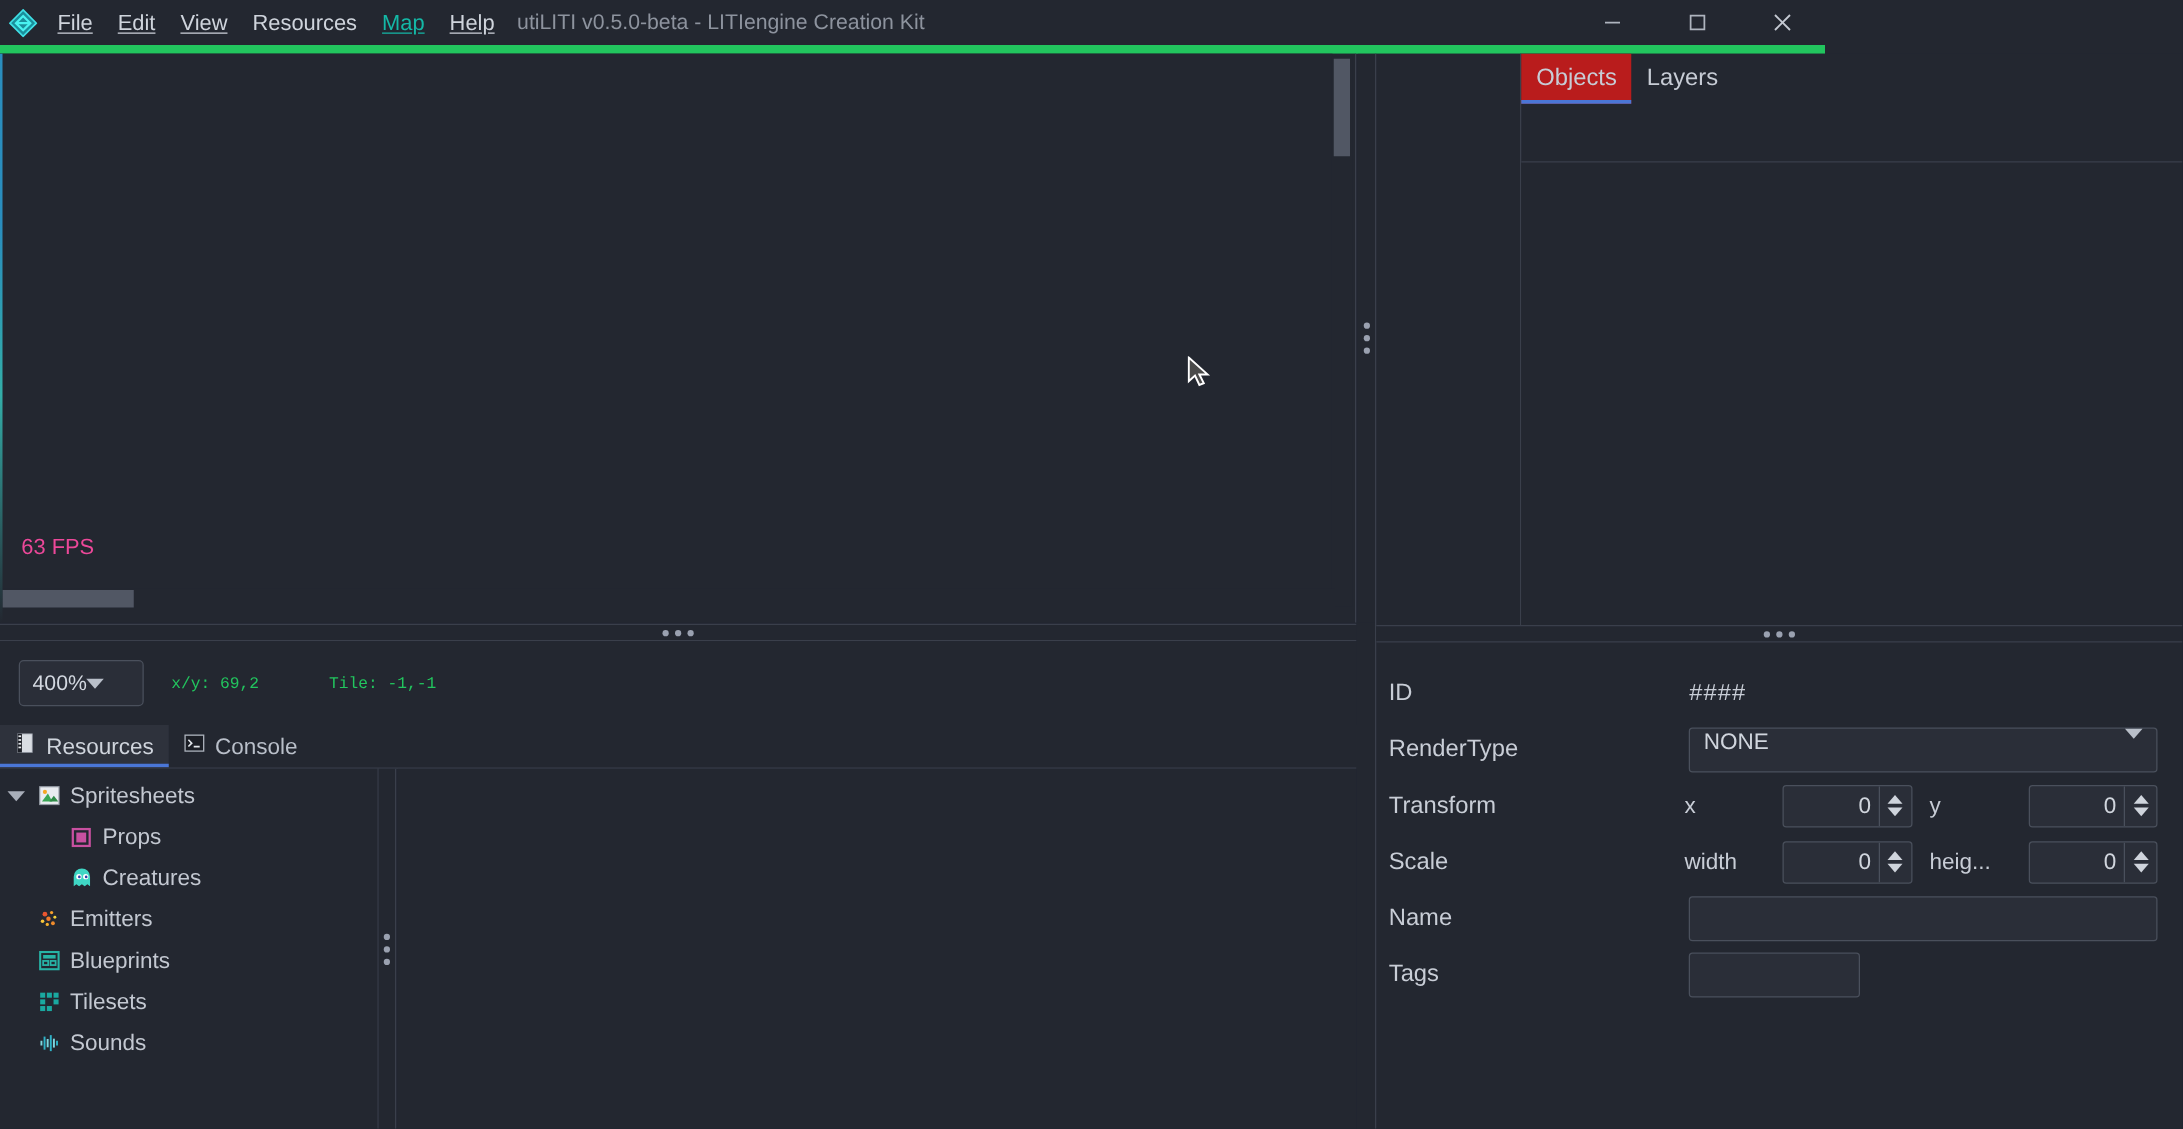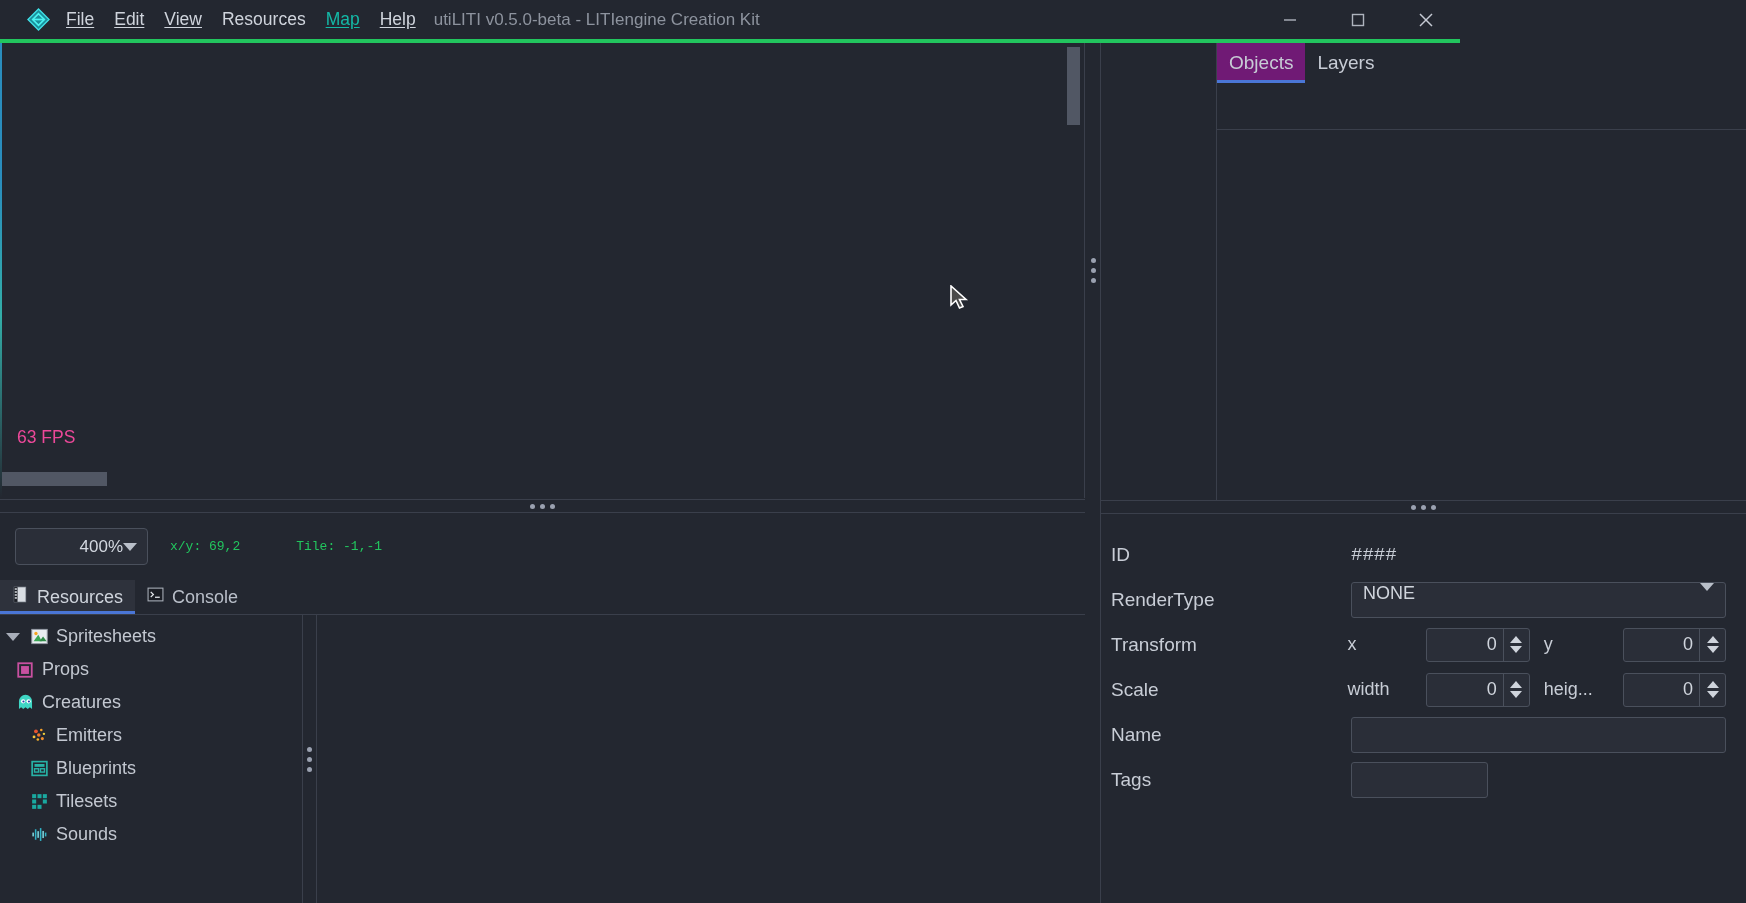--- a/index.html
+++ b/index.html
@@ -10,22 +10,21 @@
     overflow: hidden;
     color: #c3c8d1;
   }
   #app { position: relative; width: 1746px; height: 903px; background: #232730; }
 
   
   .titlebar {
     position: absolute; top: 0; left: 0; width: 1460px; height: 43px;
     background: #232730;
     display: flex; align-items: center;
-    border-bottom: 4px solid #22c55e;
-    padding-left: 20px;
+    border-bottom: 7px solid #22c55e;
   }
   .logo { width: 36px; height: 43px; display: flex; align-items: center; justify-content: center; }
   .menu-item {
     font-size: 17.5px; color: #cfd4dc; padding: 0 10px; line-height: 43px;
     white-space: nowrap;
   }
   .menu-item u { text-decoration: underline; text-underline-offset: 2px; }
   .menu-item.disabled { color: #14b8a6; }
   .win-title {
     font-size: 17px; color: #8d939e; margin-left: 8px; white-space: nowrap;
@@ -76,23 +75,23 @@
   }
   .dots-h { display: flex; gap: 5px; }
   .dots-h i { width: 5px; height: 5px; border-radius: 50%; background: #9aa1b0; display: block; }
 
   
   .statusbar {
     position: absolute; left: 0; top: 513px; width: 1085px; height: 67px;
     background: #232730; display: flex; align-items: center;
   }
   .zoom-select {
-    margin-left: 15px; width: 133px; height: 37px;
+    margin-left: 15px; width: 100px; height: 37px;
     background: #2a2e38; border: 1px solid #4a505c; border-radius: 4px;
-    display: flex; align-items: center; justify-content: flex-end;
+    display: flex; align-items: center; justify-content: flex-start;
     padding: 0 10px; font-size: 17px; color: #d3d8e0;
   }
   .caret-down {
     width: 0; height: 0; border-left: 7px solid transparent; border-right: 7px solid transparent;
     border-top: 8px solid #b9bfc9;
   }
   .status-text {
     font-family: "Liberation Mono", monospace; font-size: 13px; color: #22c55e;
     margin-left: 22px; white-space: pre;
   }
@@ -122,21 +121,21 @@
   .tree-row {
     display: flex; align-items: center; height: 33px; font-size: 18px; color: #c3c8d1;
     white-space: nowrap;
   }
   .tree-row .twisty {
     width: 26px; display: flex; align-items: center; justify-content: center;
   }
   .tw-tri { width: 0; height: 0; border-left: 7px solid transparent; border-right: 7px solid transparent; border-top: 8px solid #a8aeb9; }
   .tree-row .ic { width: 26px; display:flex; align-items:center; justify-content:center; }
   .tree-row .lbl { margin-left: 4px; }
-  .tree-row.lvl1 { padding-left: 12px; }
+  .tree-row.lvl1 { padding-left: 12px; margin-left: 40px; }
   .tree-divider {
     position: absolute; left: 302px; top: 0; bottom: 0; width: 1px; background: #3a3f4b;
   }
   .tree-split {
     position: absolute; left: 303px; top: 0; bottom: 0; width: 14px; background: #232730;
     border-right: 1px solid #3a3f4b;
     display: flex; align-items: center; justify-content: center;
   }
   .dots-v { display: flex; flex-direction: column; gap: 5px; }
   .dots-v i { width: 5px; height: 5px; border-radius: 50%; background: #9aa1b0; display: block; }
@@ -165,21 +164,21 @@
   .obj-gap-split {
     position: absolute; right: -15px; top: 0; bottom: 0; width: 14px;
     display: flex; align-items: center; justify-content: center;
   }
   .obj-panel { flex: 1; position: relative; }
   .obj-tabs { display: flex; height: 40px; align-items: flex-end; }
   .otab {
     height: 40px; padding: 0 12px; font-size: 19px; color: #c7ccd5;
     display: flex; align-items: center; position: relative;
   }
-  .otab.active { background: #701a75; align-items: center; }
+  .otab.active { background: #b91c1c; align-items: center; }
   .otab.active::after {
     content: ""; position: absolute; left: 0; right: 0; bottom: 0; height: 3px; background: #4a76d6;
   }
   .search-row {
     display: flex; align-items: center; gap: 8px; padding: 5px 10px 0 10px;
   }
   .copy-btn {
     width: 64px; height: 38px; background: #2e323c; border: 1px solid #4a505c; border-radius: 4px;
     display: flex; align-items: center; justify-content: center;
   }

